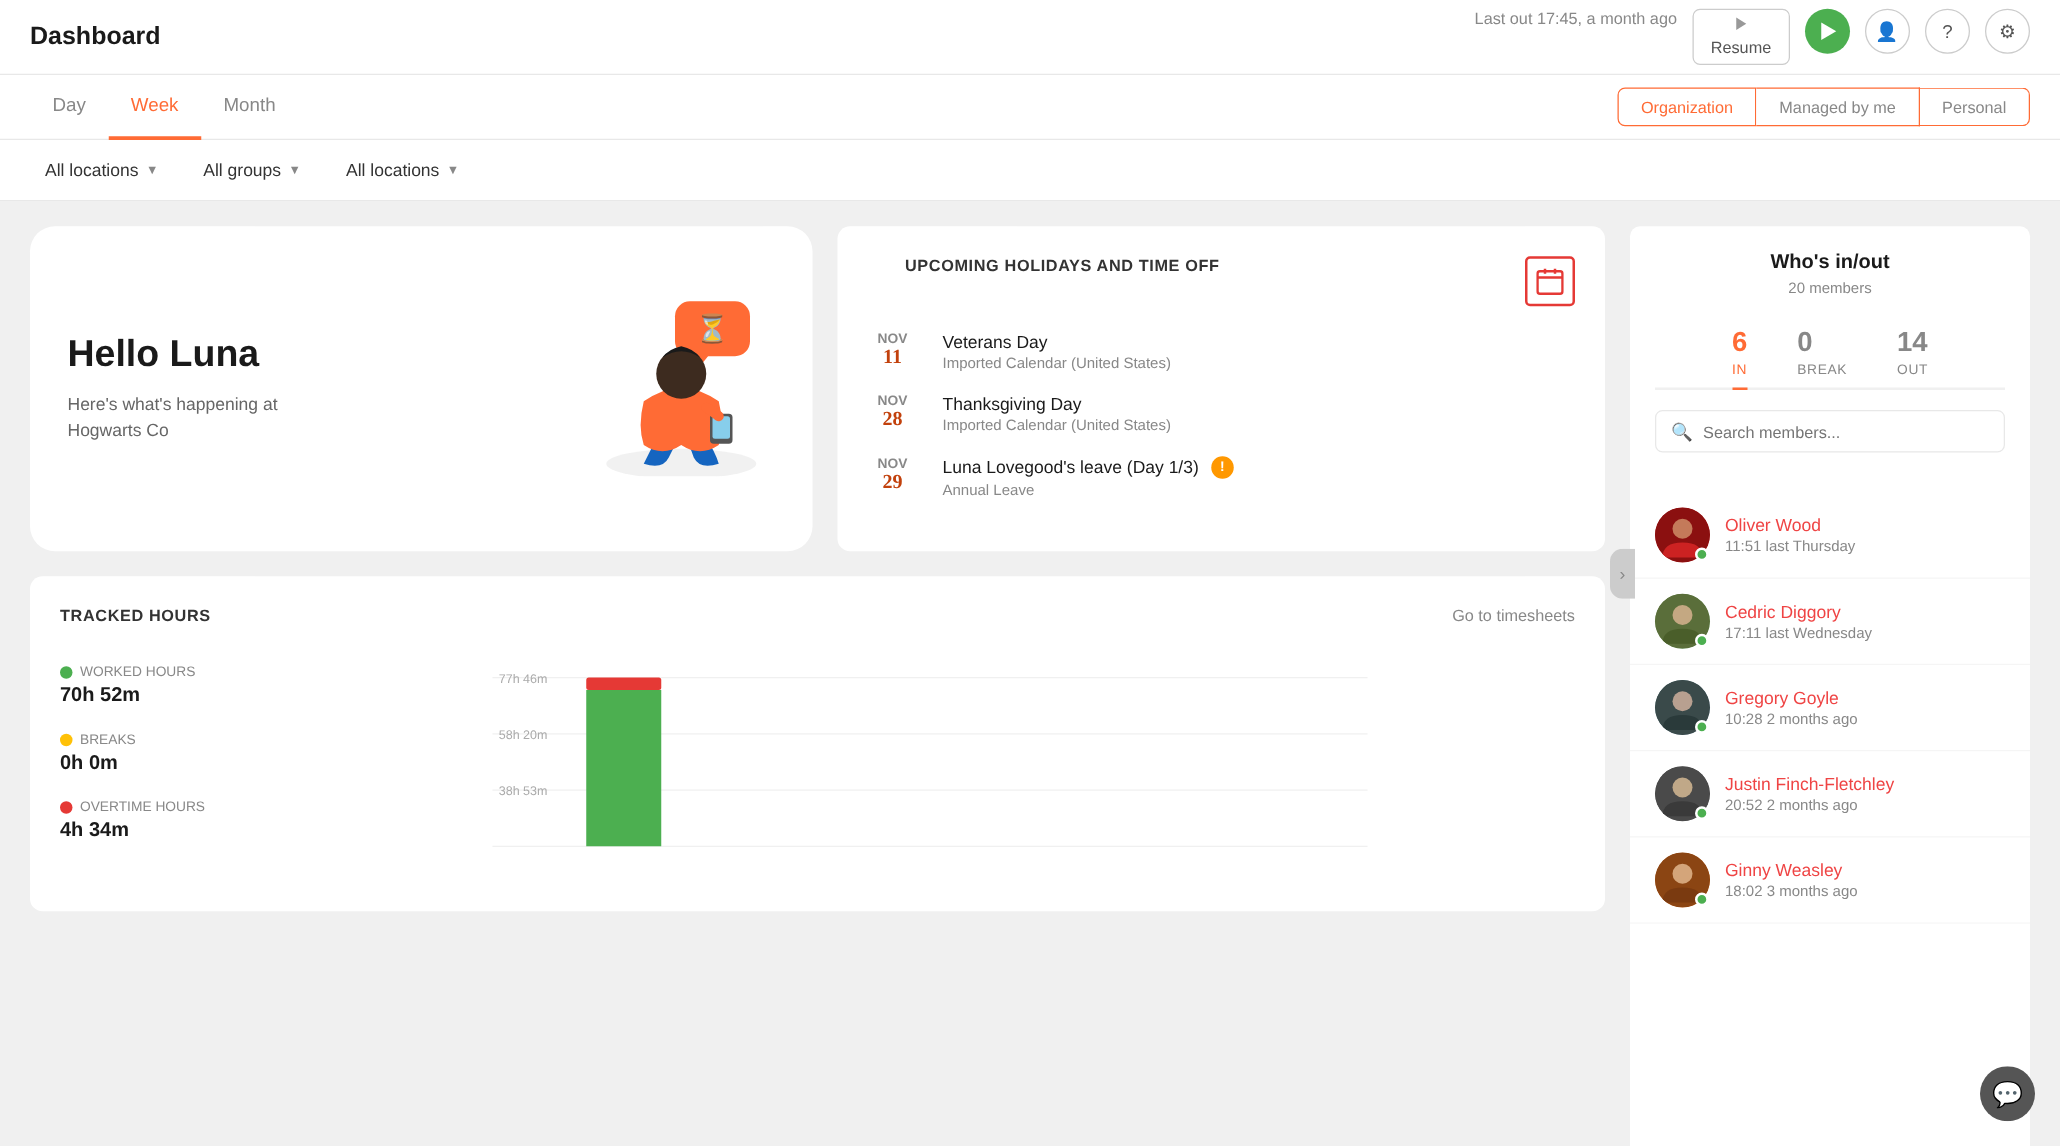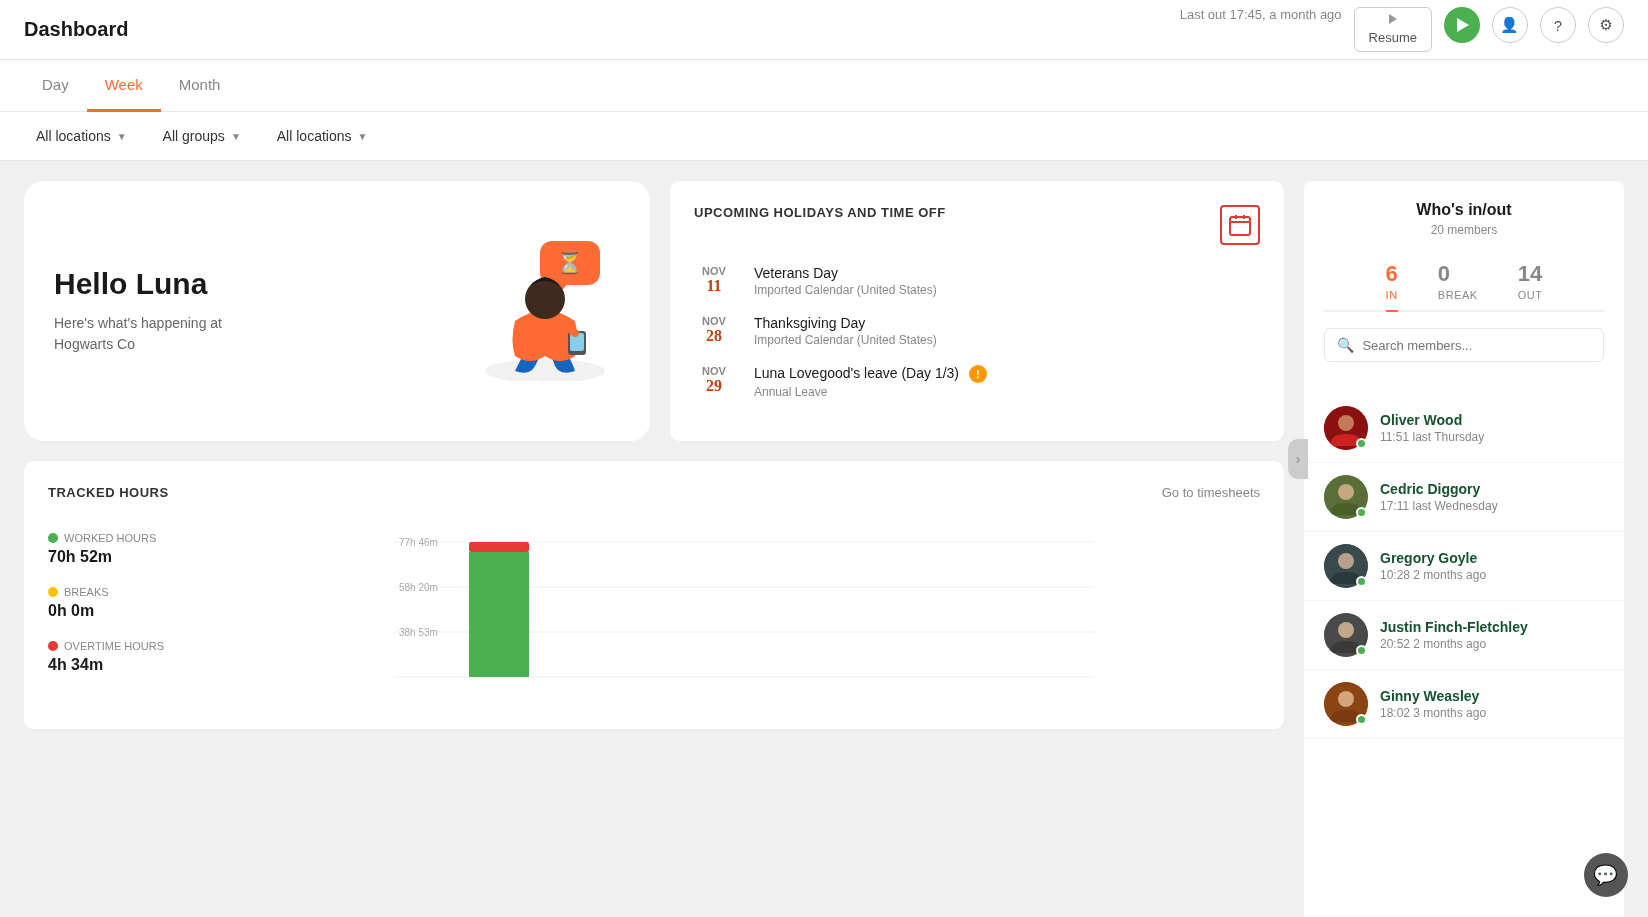--- a/index.html
+++ b/index.html
@@ -90,21 +90,21 @@
       width: 0; height: 0; border-left: 8px solid transparent;
       border-right: 8px solid transparent; border-top: 10px solid #ff6b35;
     }
     .clock-icon { font-size: 22px; color: #fff; }
 
     
     .person-svg { position: absolute; bottom: 0; right: 10px; }
 
     
     .holidays-card { background: #fff; border-radius: 10px; padding: 24px; }
-    .holidays-header { display: flex; align-items: flex-start; justify-content: space-between; margin-bottom: 20px; }
+    .holidays-header { display: flex; align-items: flex-start; justify-content: space-between; margin-bottom: 20px; margin-left: 30px; }
     .holidays-title { font-size: 13px; font-weight: 700; color: #333; letter-spacing: 0.5px; }
     .calendar-icon-btn {
       width: 40px; height: 40px; border: 2px solid #e53935; border-radius: 4px;
       display: flex; align-items: center; justify-content: center; cursor: pointer;
     }
     .holiday-item { display: flex; gap: 20px; margin-bottom: 18px; align-items: flex-start; }
     .holiday-date { text-align: center; min-width: 40px; }
     .holiday-month { font-size: 11px; color: #888; text-transform: uppercase; font-weight: 600; }
     .holiday-day { font-size: 16px; font-weight: 700; color: #c2410c; font-family: Liberation Serif, serif; }
     .holiday-info h4 { font-size: 14px; font-weight: 500; color: #1a1a1a; }
@@ -150,21 +150,21 @@
     }
     .avatar-wrap { position: relative; flex-shrink: 0; }
     .avatar {
       width: 44px; height: 44px; border-radius: 50%; overflow: hidden;
       background: #ccc; display: flex; align-items: center; justify-content: center;
     }
     .online-dot {
       position: absolute; bottom: 1px; right: 1px;
       width: 11px; height: 11px; border-radius: 50%; background: #4caf50; border: 2px solid #fff;
     }
-    .member-info h4 { font-size: 14px; font-weight: 700; color: #14532d; }
+    .member-info h4 { font-size: 14px; font-weight: 400; color: #ef4444; }
     .member-info p { font-size: 12px; color: #888; margin-top: 2px; }
 
     
     .chat-widget {
       position: fixed; bottom: 20px; right: 20px;
       width: 44px; height: 44px; border-radius: 50%; background: #555;
       display: flex; align-items: center; justify-content: center; cursor: pointer;
       color: #fff; font-size: 20px;
     }
     .expand-btn {
@@ -207,20 +207,25 @@
     <div class="tab">
       <span>Day</span>
     </div>
     <div class="tab active">
       <span>Week</span>
     </div>
     <div class="tab">
       <span>Month</span>
     </div>
   </div>
+  <div class="tab-filter-group">
+    <button class="tab-filter-btn active">Organization</button>
+    <button class="tab-filter-btn">Managed by me</button>
+    <button class="tab-filter-btn">Personal</button>
+  </div>
 </div>
 
 <div class="filter-bar">
   <button class="filter-dropdown">
     <span>All locations</span>
     <span class="chevron">▼</span>
   </button>
   <button class="filter-dropdown">
     <span>All groups</span>
     <span class="chevron">▼</span>

